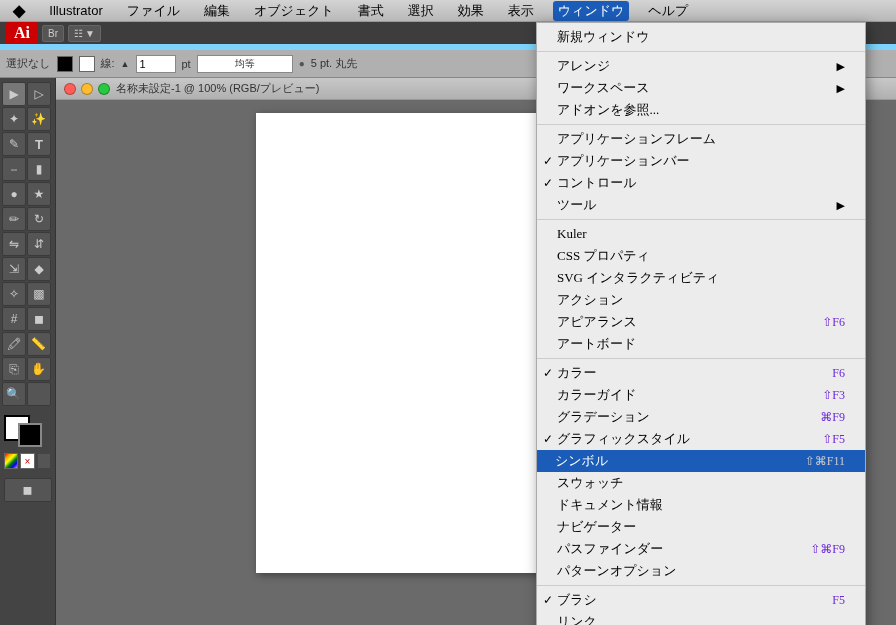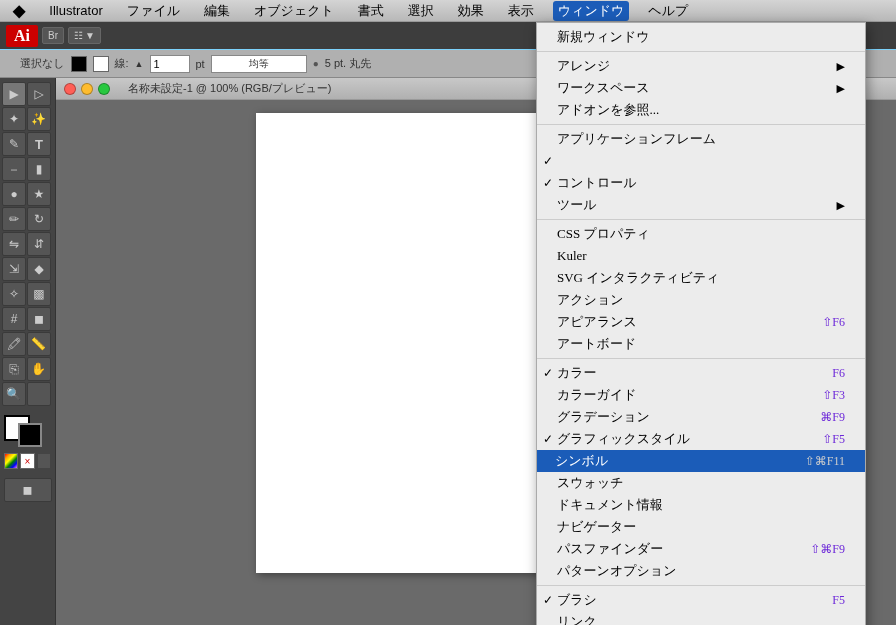--- a/index.html
+++ b/index.html
@@ -45,21 +45,21 @@
 
     
     .ai-toolbar {
       width: 100%;
       height: 28px;
       background: #3d3d3d;
       display: flex;
       align-items: center;
       padding: 0 6px;
       gap: 4px;
-      border-bottom: 1px solid #7dd3fc;
+      border-bottom: 6px solid #7dd3fc;
     }
     .ai-logo {
       background: #cc0000;
       color: #fff;
       font-weight: bold;
       font-size: 16px;
       width: 32px;
       height: 22px;
       display: flex;
       align-items: center;
@@ -80,21 +80,21 @@
       gap: 2px;
     }
 
     
     .control-bar {
       width: 100%;
       height: 28px;
       background: #b0b0b0;
       display: flex;
       align-items: center;
-      padding: 0 20px;
+      padding: 0 6px;
       gap: 6px;
       border-bottom: 1px solid #888;
       font-size: 11px;
     }
     .control-label {
       color: #333;
       font-size: 11px;
     }
     .control-swatch {
       width: 16px;
@@ -172,21 +172,21 @@
       position: relative;
       overflow: hidden;
     }
     .doc-titlebar {
       width: 100%;
       height: 22px;
       background: linear-gradient(to bottom, #c8c8c8, #b0b0b0);
       display: flex;
       align-items: center;
       padding: 0 8px;
-      gap: 18px;
+      gap: 6px;
       border-bottom: 1px solid #999;
     }
     .window-buttons {
       display: flex;
       gap: 5px;
     }
     .win-btn {
       width: 12px;
       height: 12px;
       border-radius: 50%;
@@ -422,35 +422,36 @@
     </div>
     <div class="menu-item">
       <span>アドオンを参照...</span>
     </div>
     <div class="menu-section-separator"></div>
     <div class="menu-item">
       <span>アプリケーションフレーム</span>
     </div>
     <div class="menu-item">
       <span class="checkmark">✓</span>
+      <span>アプリケーションバー</span>
     </div>
     <div class="menu-item">
       <span class="checkmark">✓</span>
       <span>コントロール</span>
     </div>
     <div class="menu-item">
       <span>ツール</span>
       <span class="arrow">▶</span>
     </div>
     <div class="menu-section-separator"></div>
     <div class="menu-item">
+      <span>Kuler</span>
+    </div>
+    <div class="menu-item">
       <span>CSS プロパティ</span>
-    </div>
-    <div class="menu-item">
-      <span>Kuler</span>
     </div>
     <div class="menu-item">
       <span>SVG インタラクティビティ</span>
     </div>
     <div class="menu-item">
       <span>アクション</span>
     </div>
     <div class="menu-item">
       <span>アピアランス</span>
       <span class="shortcut">⇧F6</span>

